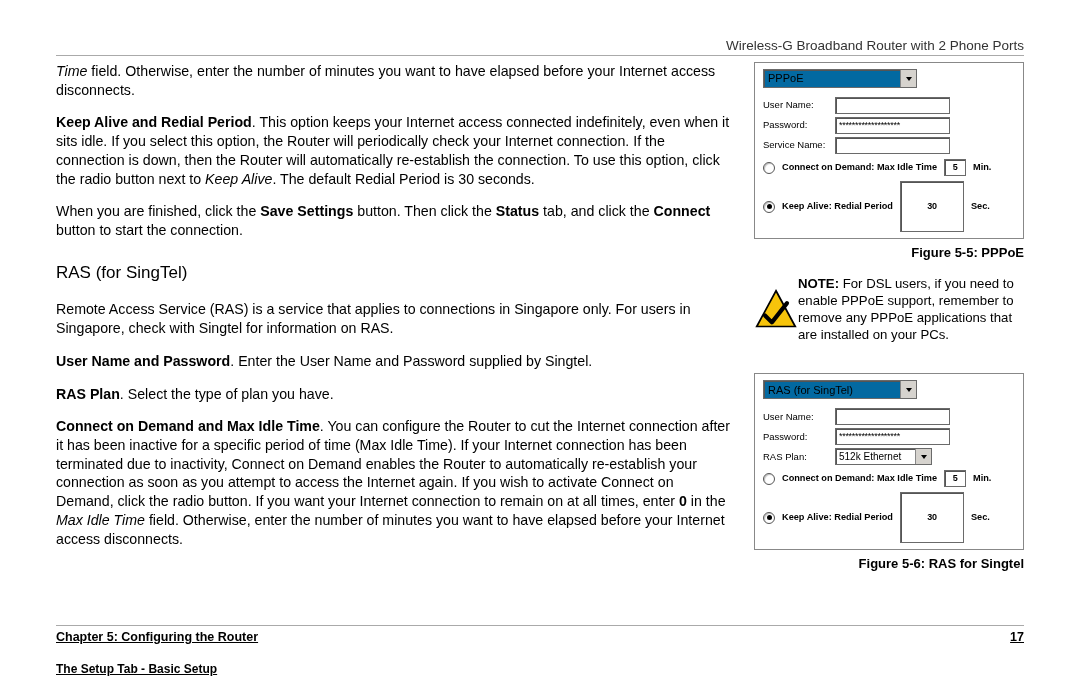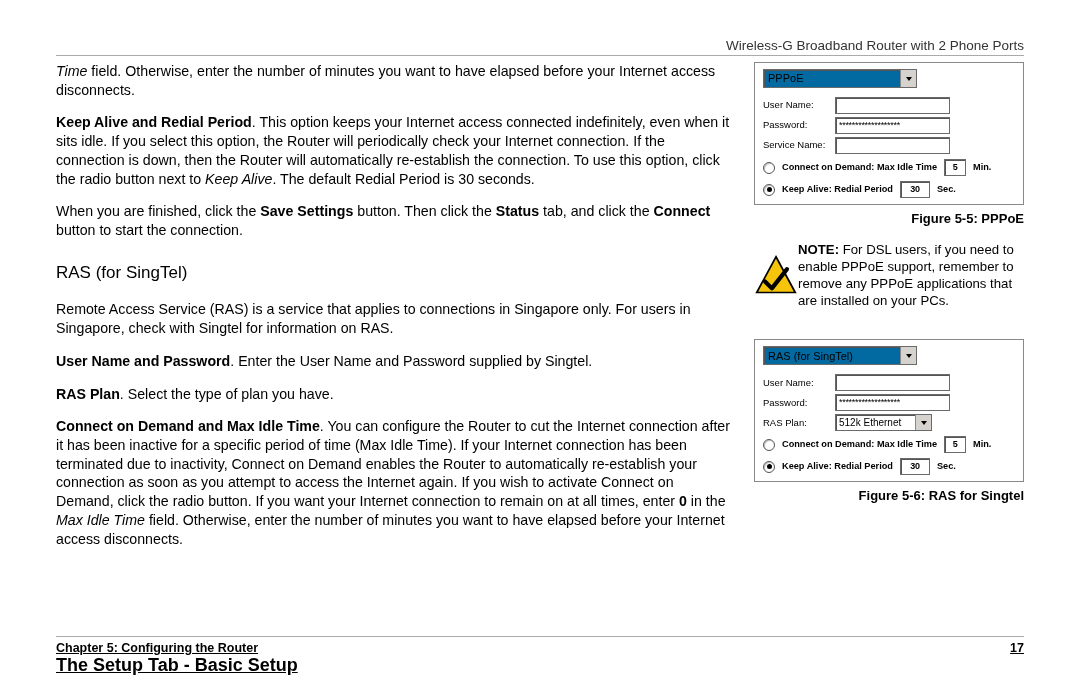--- a/index.html
+++ b/index.html
@@ -103,21 +103,21 @@
     height: 15px;
     width: 110px;
     display: inline-flex;
     align-items: center;
     padding-left: 3px;
     font-size: 9px;
     letter-spacing: -0.3px;
     box-shadow: inset 1px 1px 0 #555;
   }
   .cfg-input.narrow { width: 20px; text-align:center; padding:0; justify-content:center;}
-  .cfg-input.med { width: 28px; text-align:center; padding:0; justify-content:center;}
+  .cfg-input.med { width: 28px; text-align:center; padding:17px; justify-content:center;}
   .cfg-radio-row {
     font-size: 9.2px;
     font-weight: bold;
     margin: 5px 0 2px 0;
     display: flex;
     align-items: center;
     gap: 7px;
   }
   .cfg-radio {
     width: 10px; height: 10px;
@@ -148,21 +148,21 @@
     left:56px; right:56px; bottom:22px;
     border-top: 0.5px solid #aaa;
     padding-top:4px;
     display:flex;
     justify-content:space-between;
     font-size:12.5px;
     font-weight:bold;
     color:#000;
     text-decoration:underline;
   }
-  .footer .sub { font-weight:bold; font-size:18px; display:block; margin-top:0;}
+  .footer .sub { font-weight:bold; font-size:12px; display:block; margin-top:18px;}
   .small-select {
     border: 1.5px solid #6a6a6a;
     display: inline-flex;
     align-items: center;
     justify-content: space-between;
     background: #fff;
     width: 92px;
     height: 15px;
     padding-left: 3px;
     font-size: 10px;

